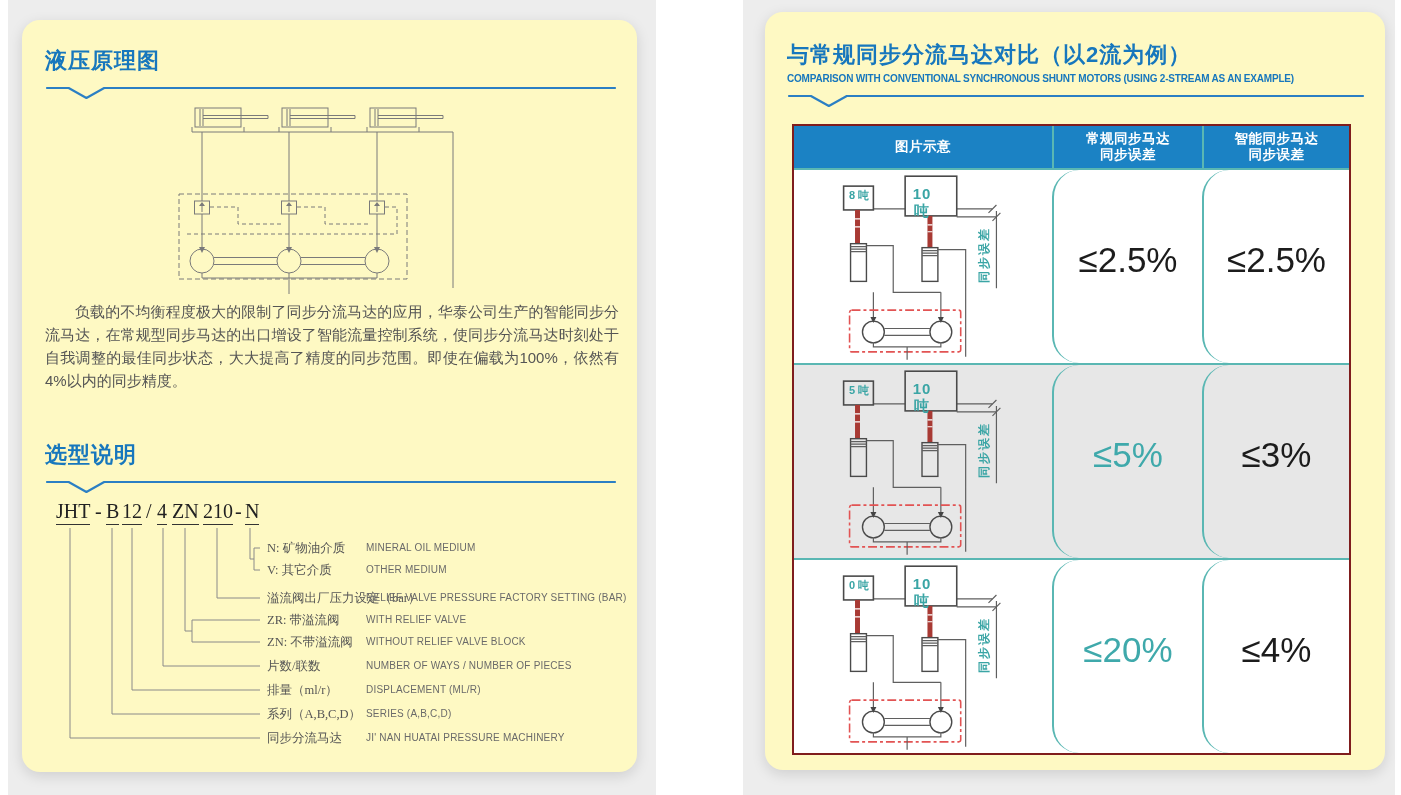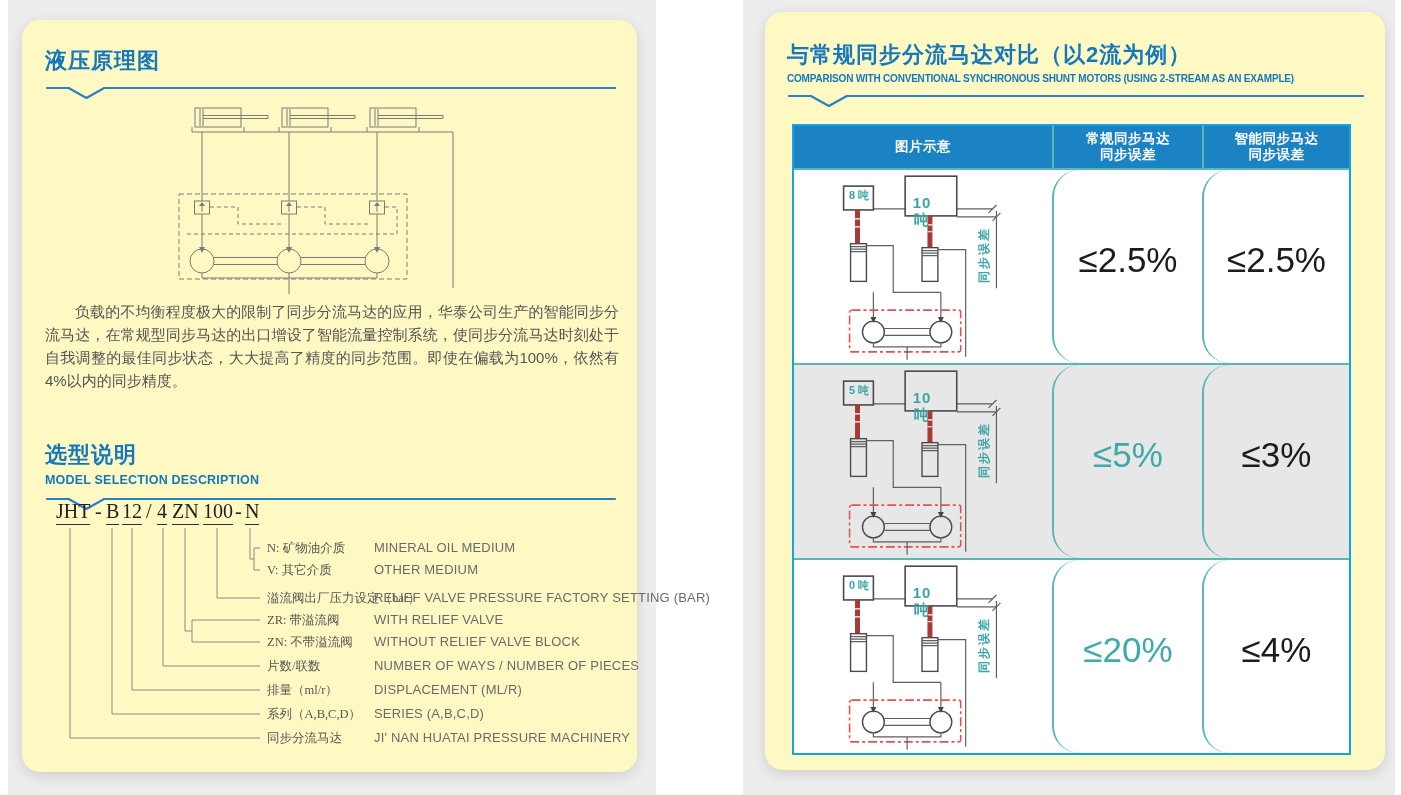--- a/index.html
+++ b/index.html
@@ -29,42 +29,42 @@
 
   .model-area{position:absolute;left:20px;top:478px;width:588px;height:266px;}
   .model-area svg.connectors{position:absolute;left:0;top:0;}
   .model-code{position:absolute;left:0;top:0;height:30px;font-family:"Liberation Serif","DejaVu Serif",serif;font-size:20px;color:#222;}
   .model-code span{position:absolute;top:2px;display:inline-block;text-align:center;}
   .model-code span.u{border-bottom:1px solid #333;padding-bottom:1px;}
   .t0{left:14px}.t1{left:53px}.t2{left:64px}.t3{left:80px}.t4{left:104px}
   .t5{left:115px}.t6{left:130px}.t7{left:161px}.t8{left:193px}.t9{left:203px}
   .mrow{position:absolute;height:18px;line-height:18px;white-space:nowrap;}
   .mrow .cn{position:absolute;left:225px;font-family:"Liberation Serif","DejaVu Serif",serif;font-size:12.5px;color:#555;}
-  .mrow .en{position:absolute;left:332px;font-size:13px;color:#6a6a6a;letter-spacing:.2px;}
+  .mrow .en{position:absolute;left:324px;font-size:10px;color:#6a6a6a;letter-spacing:.2px;}
   .r1{top:41px}.r2{top:63px}.r3{top:91px}.r4{top:113px}.r5{top:135px}
   .r6{top:159px}.r7{top:183px}.r8{top:207px}.r9{top:231px}
 
   
-  .cmp-table{position:absolute;left:27px;top:112px;width:555px;border:2px solid #0ea5e9;}
+  .cmp-table{position:absolute;left:27px;top:112px;width:555px;border:2px solid #7f1d1d;}
   .thead,.trow{display:grid;grid-template-columns:258px 150px 147px;}
   .thead{background:#1b82c4;height:42px;}
   .th{display:flex;flex-direction:column;align-items:center;justify-content:center;
       color:#fff;font-size:13.5px;font-weight:700;line-height:16px;letter-spacing:.5px;}
   .th + .th{border-left:2px solid #5ab7b3;}
   .trow{height:193px;border-top:2px solid #5ab7b3;background:#fff;}
   .trow.alt{background:#e7e7e7;}
   .td{position:relative;border-radius:27px;}
   .td + .td{border-left:2px solid #5ab7b3;}
   .td.val{display:flex;align-items:center;justify-content:center;
       font-size:35px;color:#1c1c1c;padding-bottom:14px;}
   .td.val.teal{color:#3fa9ab;}
   .diagram-wrap{position:absolute;left:0;top:0;width:258px;height:193px;}
   .load-label{position:absolute;color:#3aa5a5;font-weight:700;text-align:center;}
   .load-left{left:50px;top:18px;width:30px;font-size:11px;}
-  .load-right{left:112px;top:24px;width:32px;font-size:15px;letter-spacing:1px;}
+  .load-right{left:112px;top:15px;width:32px;font-size:15px;letter-spacing:1px;}
   .err-vert{position:absolute;left:190px;top:85px;transform:translate(-50%,-50%) rotate(-90deg);
       white-space:nowrap;color:#3aa5a5;font-size:12px;font-weight:700;letter-spacing:2px;}
 </style>
 </head>
 <body>
 
 <svg width="0" height="0" style="position:absolute" aria-hidden="true">
   <defs>
     <g id="g-rowdiag" fill="none" stroke="#5f5f5f" stroke-width="1.2">
 
@@ -156,21 +156,20 @@
         <path d="M52,167 V172 H227 V167 M139,167 V188"></path>
       </svg>
     </div>
 
     <div class="paragraphs">
       <p>负载的不均衡程度极大的限制了同步分流马达的应用，华泰公司生产的智能同步分流马达，在常规型同步马达的出口增设了智能流量控制系统，使同步分流马达时刻处于自我调整的最佳同步状态，大大提高了精度的同步范围。即使在偏载为100%，依然有4%以内的同步精度。</p>
     </div>
 
     <div class="sec-head" style="top:420px">
       <h1>选型说明</h1>
-      <h2>MODEL SELECTION DESCRIPTION</h2>
       <svg class="rule" viewBox="0 0 580 16" preserveAspectRatio="none">
         <path d="M2,3 H24 L42,13 L60,3 H578" fill="none" stroke="#2b7fc4" stroke-width="2.2" stroke-linejoin="round" stroke-linecap="round"></path>
       </svg>
     </div>
 
     <div class="model-area">
       <svg class="connectors" width="588" height="266" viewBox="0 0 588 266" fill="none" stroke="#8a8a8a" stroke-width="1">
         <path d="M28,30 V240 H218"></path>
         <path d="M70,30 V216 H218"></path>
         <path d="M90,30 V192 H218"></path>
@@ -180,21 +179,21 @@
         <path d="M208,30 V61 H212 M212,50 V72 M212,50 H218 M212,72 H218"></path>
       </svg>
       <div class="model-code">
         <span class="t0 u">JHT</span>
         <span class="t1">-</span>
         <span class="t2 u">B</span>
         <span class="t3 u">12</span>
         <span class="t4">/</span>
         <span class="t5 u">4</span>
         <span class="t6 u">ZN</span>
-        <span class="t7 u">100</span>
+        <span class="t7 u">210</span>
         <span class="t8">-</span>
         <span class="t9 u">N</span>
       </div>
       <div class="mrow r1">
         <span class="cn">N: 矿物油介质</span>
         <span class="en">MINERAL OIL MEDIUM</span>
       </div>
       <div class="mrow r2">
         <span class="cn">V: 其它介质</span>
         <span class="en">OTHER MEDIUM</span>

